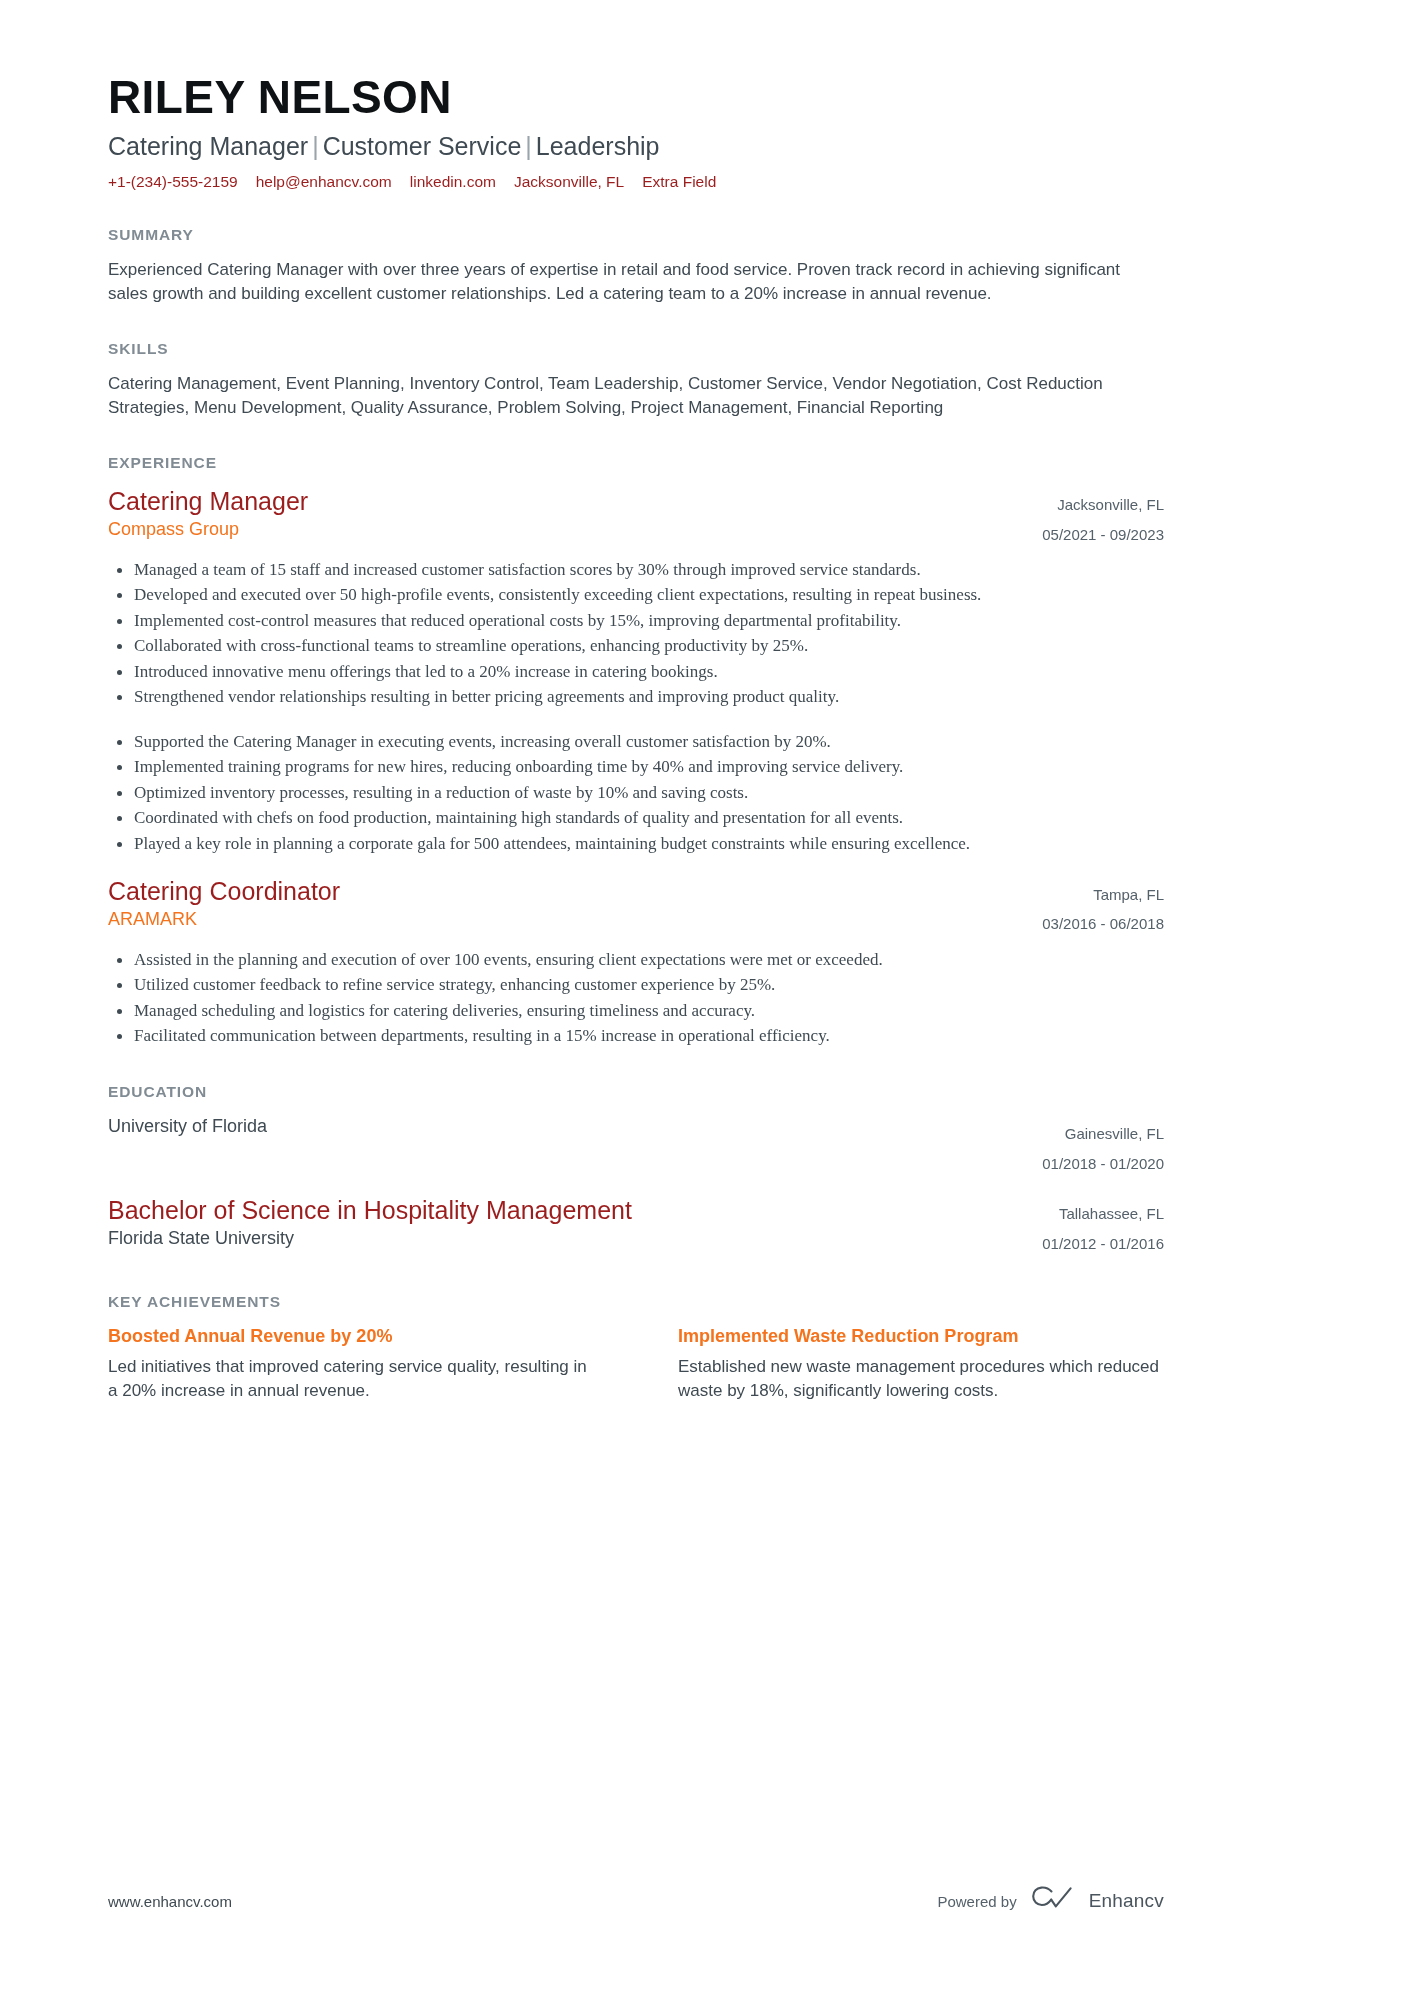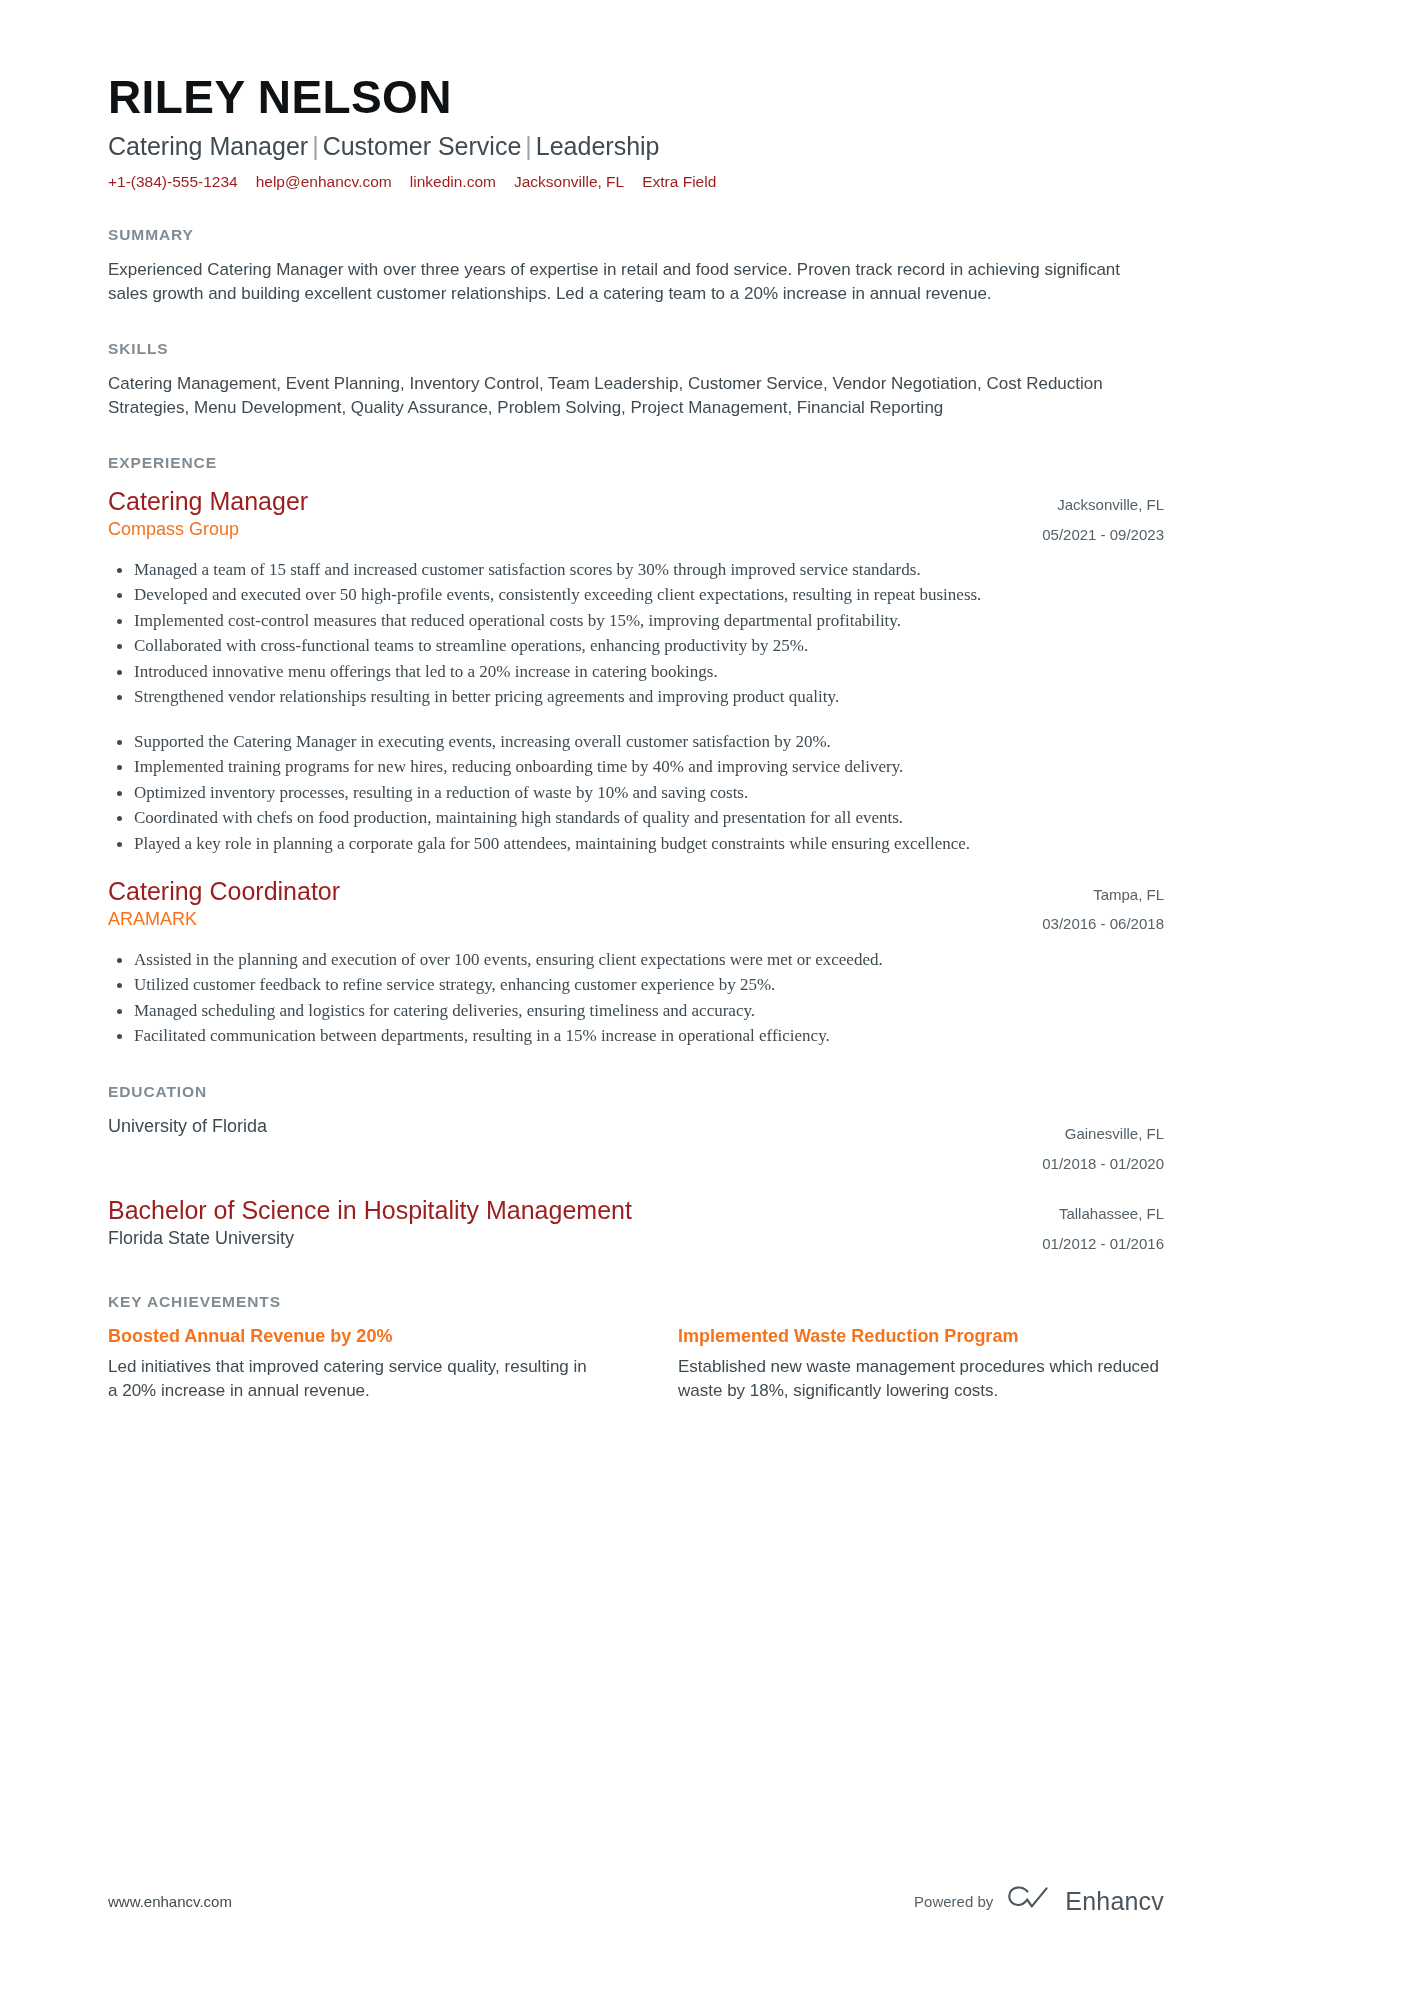--- a/index.html
+++ b/index.html
@@ -179,39 +179,39 @@
     display: flex;
     align-items: center;
     gap: 14px;
   }
   .powered {
     font-size: 15px;
     color: #55616a;
   }
   .brand-mark { display: block; }
   .brand-name {
-    font-size: 25px;
+    font-size: 19px;
     color: #4a555e;
     letter-spacing: 0.2px;
   }
 </style>
 </head>
 <body>
 
 <div class="page">
 
   <header>
     <h1 class="name">RILEY NELSON</h1>
 
     <div class="headline">
       <span>Catering Manager</span><span class="sep">|</span><span>Customer Service</span><span class="sep">|</span><span>Leadership</span>
     </div>
 
     <div class="contact">
-      <span class="citem">+1-(384)-555-1234</span>
+      <span class="citem">+1-(234)-555-2159</span>
       <span class="citem">help@enhancv.com</span>
       <span class="citem">linkedin.com</span>
       <span class="citem">Jacksonville, FL</span>
       <span class="citem">Extra Field</span>
     </div>
   </header>
 
   <section class="section">
     <h2 class="section-title">SUMMARY</h2>
     <p class="body-text">Experienced Catering Manager with over three years of expertise in retail and food service. Proven track record in achieving significant sales growth and building excellent customer relationships. Led a catering team to a 20% increase in annual revenue.</p>

